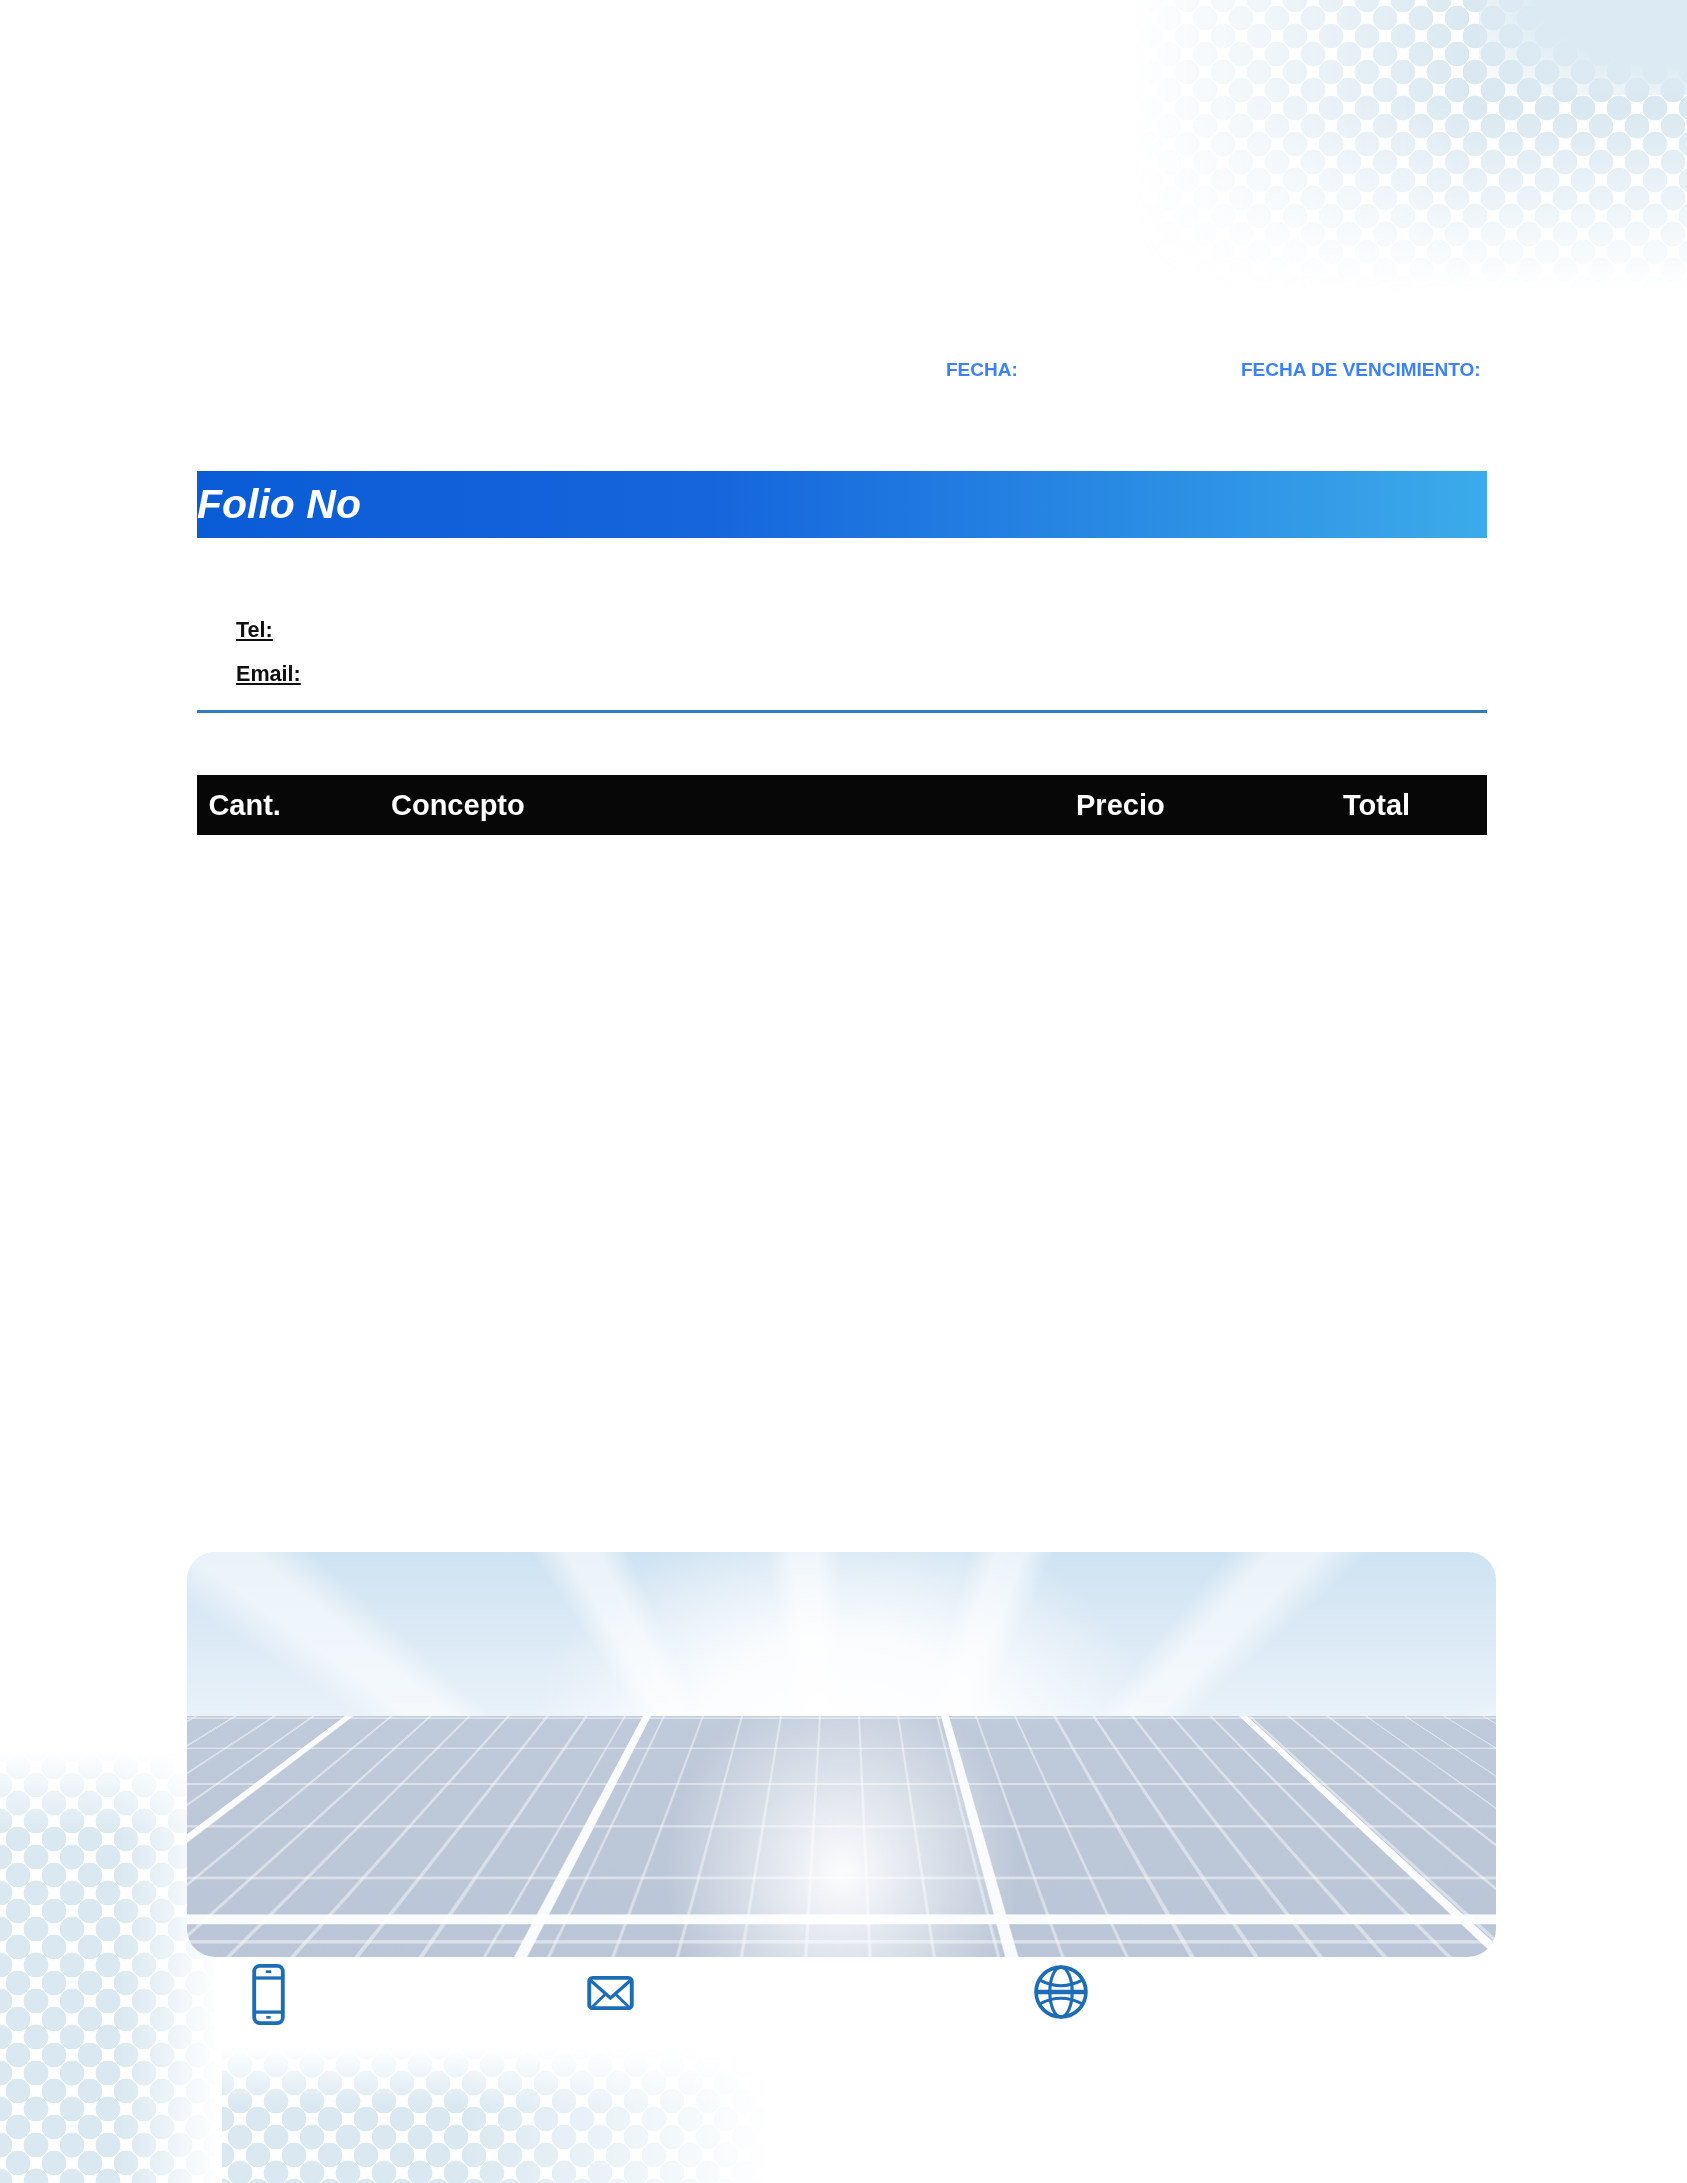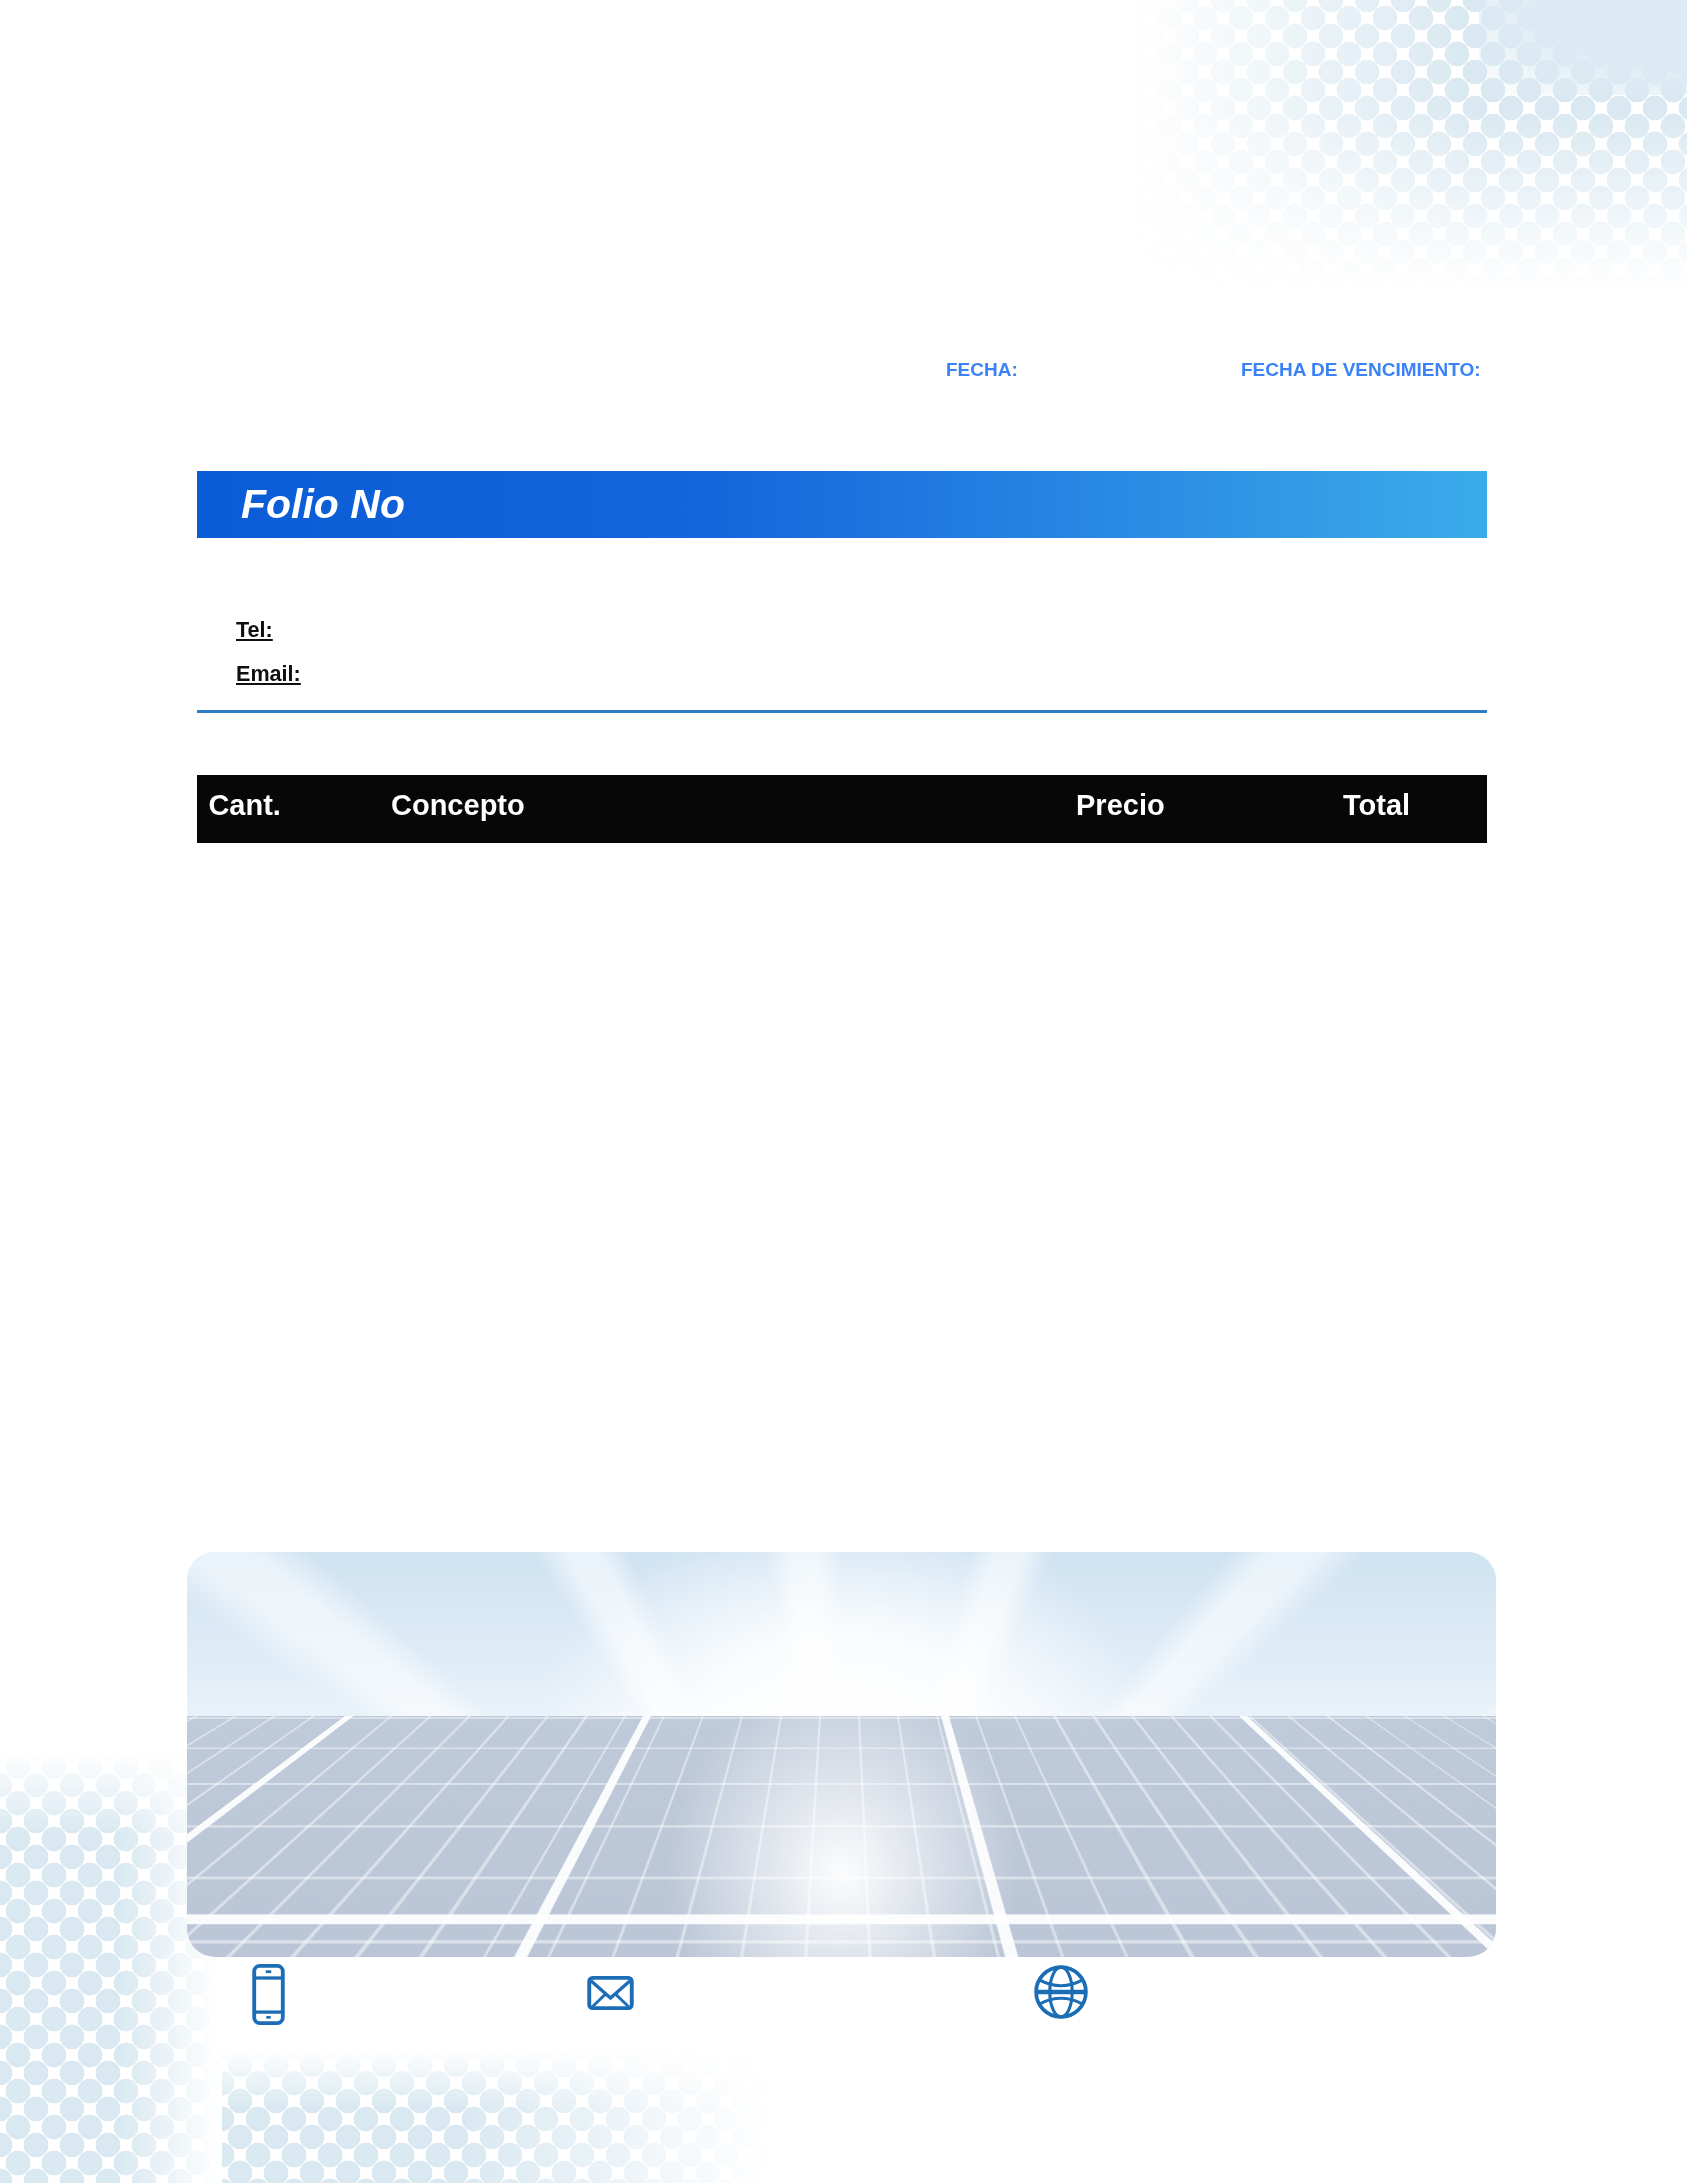--- a/index.html
+++ b/index.html
@@ -69,21 +69,21 @@
   .venc-value{left:1491px; min-width:51px;}
 
   
   .folio-banner{
     position:absolute; left:197px; top:471px; width:1290px; height:67px;
     background:linear-gradient(90deg, #0a5cd6 0%, #1566dc 40%, #3babea 100%);
     display:flex; align-items:center;
   }
   .folio-label{
     color:#ffffff; font-size:41px; font-weight:bold; font-style:italic;
-    padding-left:44px; line-height:1;
+    line-height:1;
   }
   .folio-value{
     color:#ffffff; font-size:36px; font-weight:bold; margin-left:25.4px; min-width:190px; height:44px;
   }
 
   
   .contact-line-label{
     position:absolute; font-size:21.6px; font-weight:bold; color:#101010; white-space:nowrap;text-decoration:underline;
   }
   .tel-label{left:236px; top:617px;}
@@ -93,21 +93,21 @@
   }
   .tel-value{left:298px; top:618px;}
   .email-value{left:330px; top:663px;}
   .contact-divider{
     position:absolute; left:197px; top:710px; width:1290px; height:2.5px;
     background:#2e7ec5;
   }
 
   
   .items-header{
-    position:absolute; left:197px; top:775px; width:1290px; height:68px;
+    position:absolute; left:197px; top:775px; width:1290px; height:60px;
     background:#070707; color:#ffffff;
   }
   .items-header .col{
     position:absolute; top:0; height:60px; display:flex; align-items:center;
     font-size:29px; font-weight:bold; white-space:nowrap;
   }
   .col-cant{left:11.4px;}
   .col-concepto{left:148px;margin-left:46px;}
   .col-precio{left:879px;}
   .col-total{left:1146px;}

